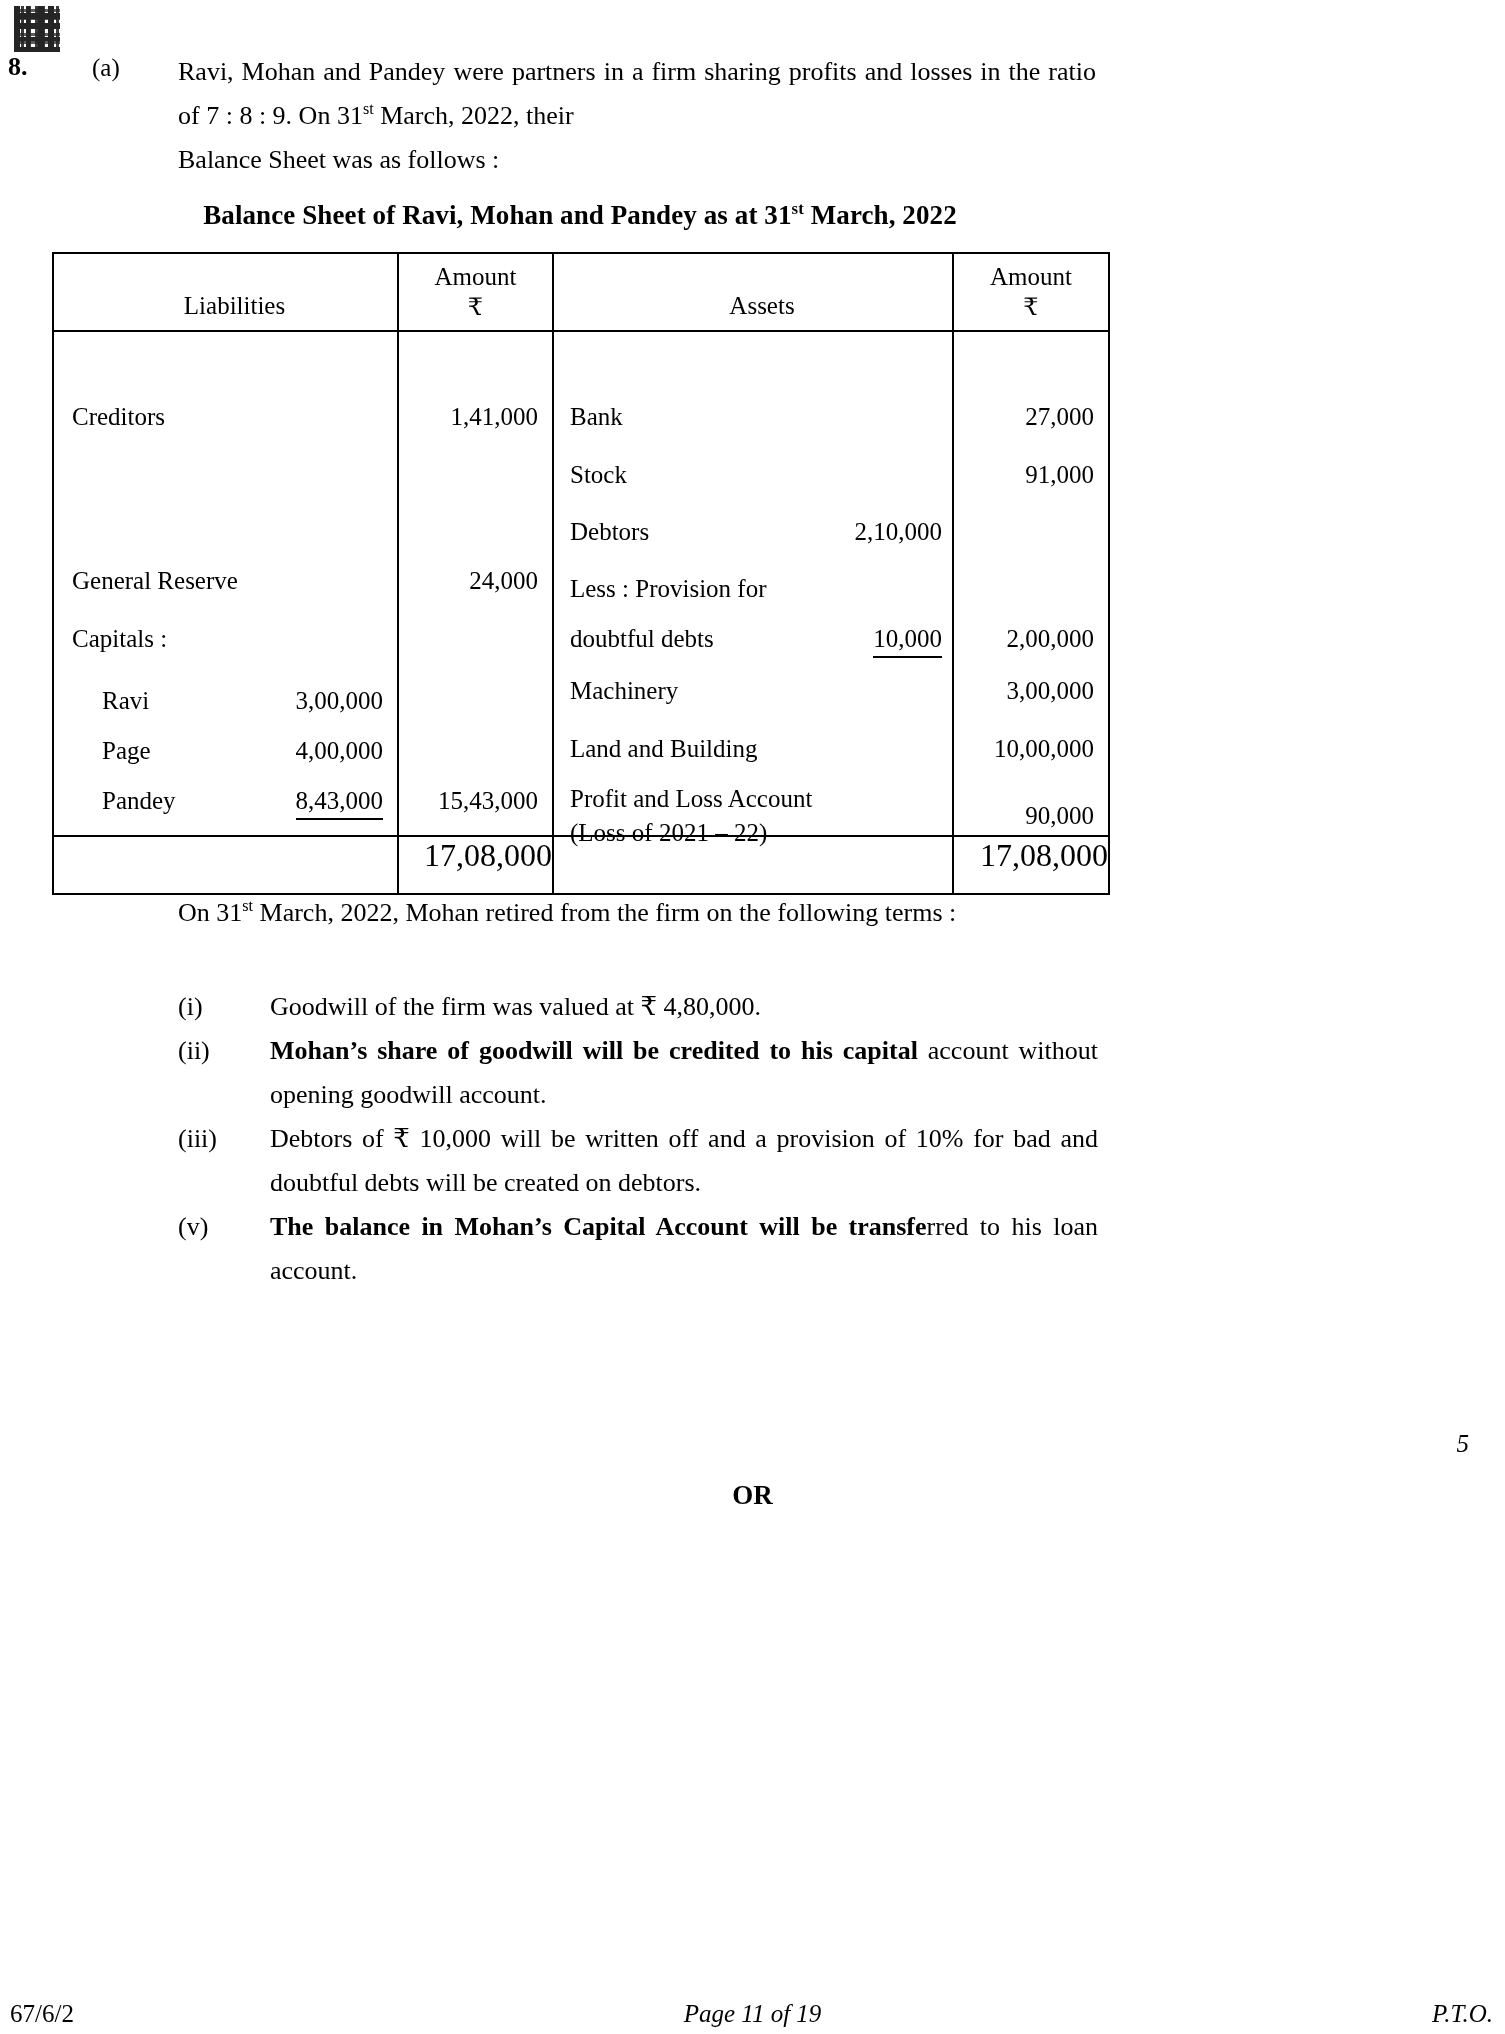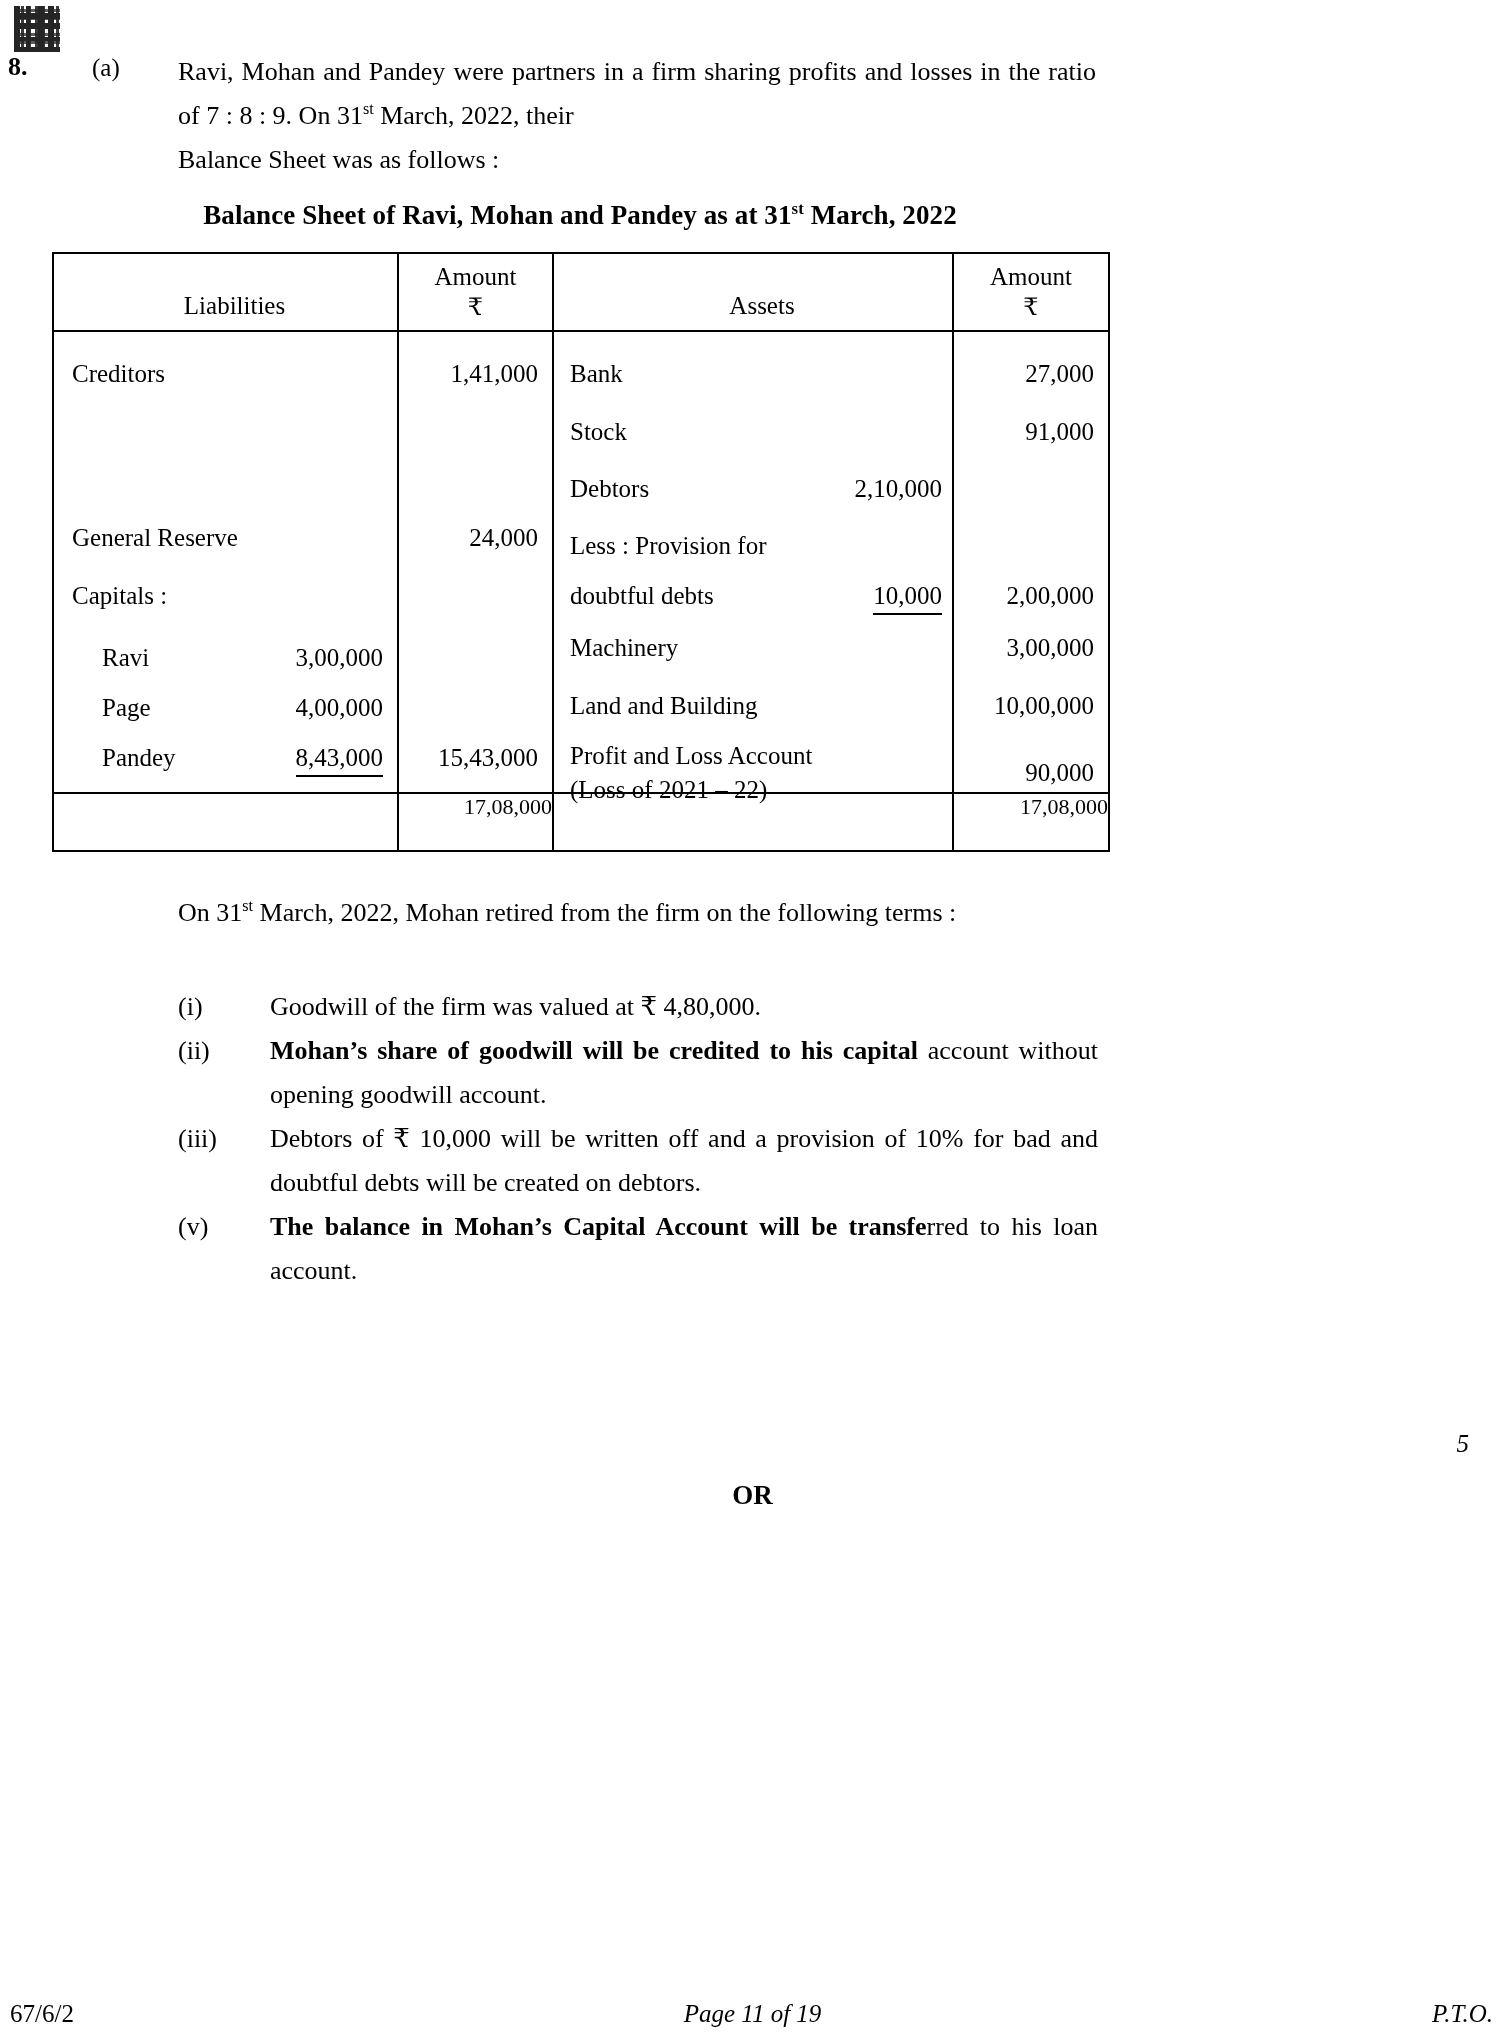--- a/index.html
+++ b/index.html
@@ -123,35 +123,35 @@
   }
   .hdr-amt {
     text-align: center;
     padding-top: 8px;
     line-height: 30px;
     font-size: 25px;
   }
   .rupee { font-size: 24px; }
 
   
-  .bodycell { position: relative; height: 460px; }
+  .bodycell { position: relative; height: 460px; margin-top: 43px; }
 
   .lab { position: absolute; font-size: 25px; white-space: nowrap; }
   .num { position: absolute; font-size: 25px; white-space: nowrap; text-align: right; }
 
   .underline-num {
     border-bottom: 2.5px solid #000;
     padding-bottom: 3px;
   }
 
   .total-row td { height: 56px; }
   .total-num {
     text-align: right;
     padding: 12px 14px 0 0;
-    font-size: 22px;
+    font-size: 32px;
     margin-left: 28px;
   }
 
   
   .after {
     position: absolute;
     left: 178px;
     top: 890px;
     width: 918px;
     font-size: 26px;

